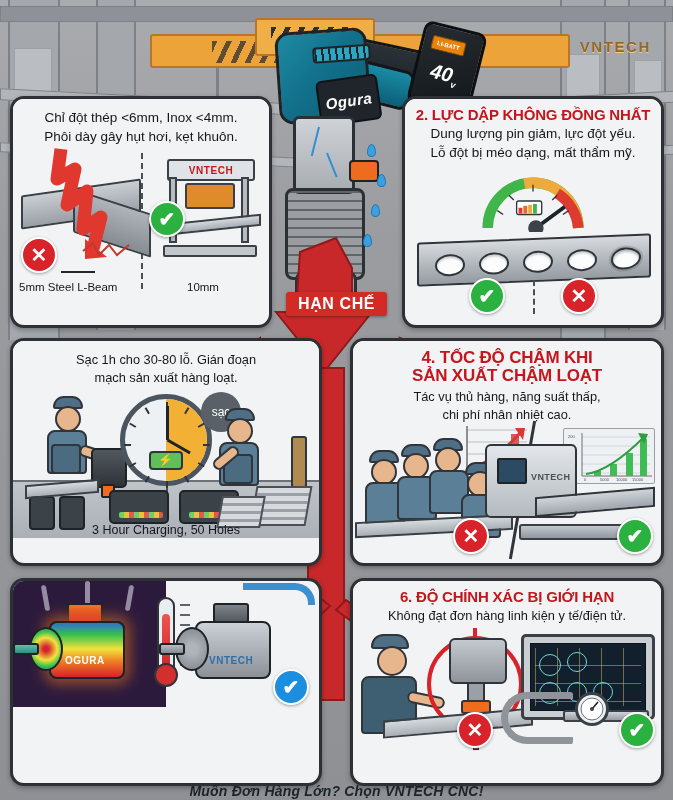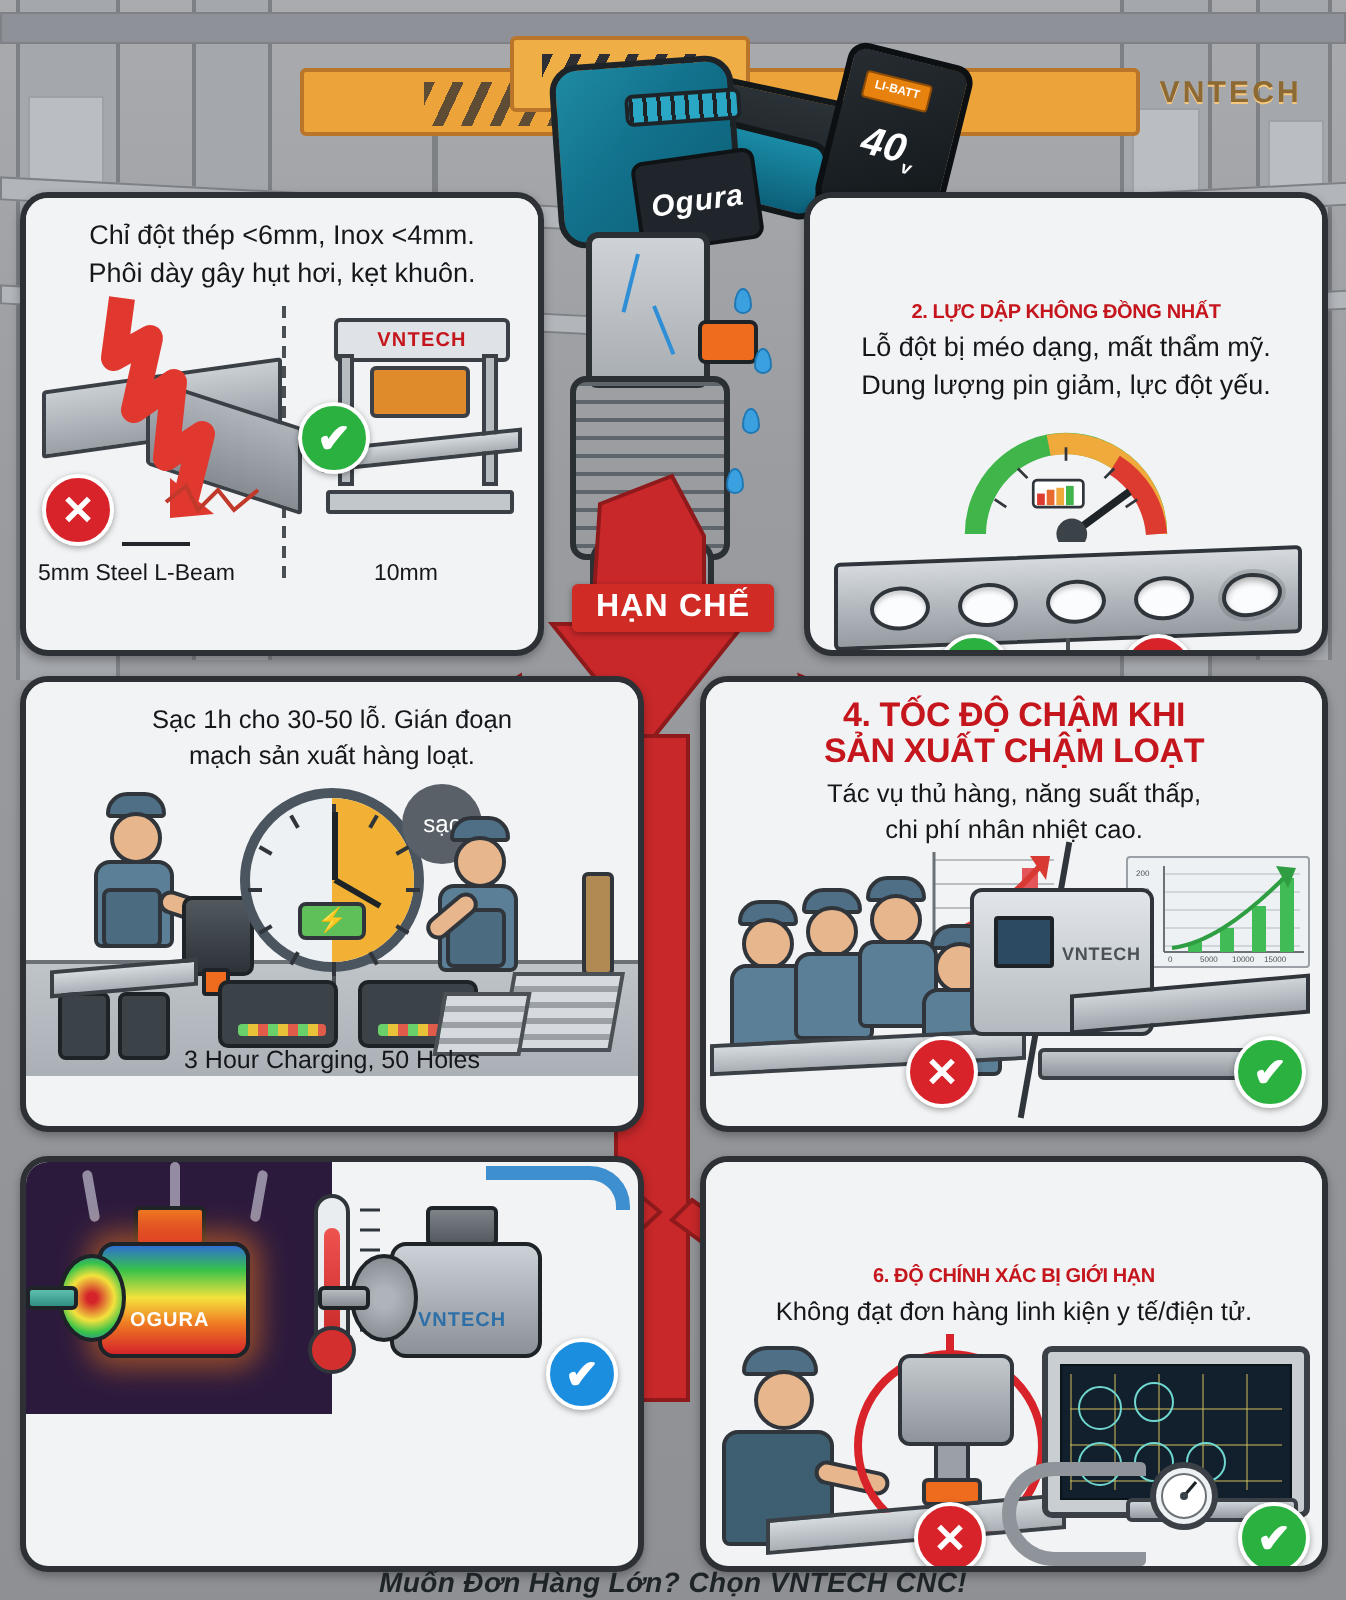--- a/index.html
+++ b/index.html
@@ -154,21 +154,21 @@
     border:3px solid #2d3136;
     border-radius:14px;
     box-shadow:0 2px 5px rgba(0,0,0,.3);
     overflow:hidden;
   }
   .card-head{ padding:8px 8px 4px; text-align:center; background:#f2f3f4;}
   .card-title{
     color:#C4161C; font-weight:bold; font-size:17px;
     letter-spacing:-.2px; line-height:1.08;
   }
-  .card-title.small{ font-size:10px;margin-top:45px; }
+  .card-title.small{ font-size:15px; }
   .card-sub{
     color:#15181b; font-size:13.5px; line-height:1.2; margin-top:3px;
   }
   .card-sub.sm{ font-size:12.8px; }
   .card-art{ position:relative; }
 
   
   #card1{ left:10px;  top:96px;  width:262px; height:232px; }
   #card2{ left:402px; top:96px;  width:262px; height:232px; }
   #card3{ left:10px;  top:338px; width:312px; height:228px; }
@@ -580,22 +580,22 @@
         <div class="press-base"></div>
       </div>
       <div class="badge ok lg" style="left:136px;top:52px;">✔</div>
       <div class="art-label" style="left:174px;">10mm</div>
     </div>
   </div>
 
   <div class="card" id="card2">
     <div class="card-head">
       <div class="card-title small">2. LỰC DẬP KHÔNG ĐỒNG NHẤT</div>
+      <div class="card-sub">Dung lượng pin giảm, lực đột yếu.</div>
       <div class="card-sub">Lỗ đột bị méo dạng, mất thẩm mỹ.</div>
-      <div class="card-sub">Dung lượng pin giảm, lực đột yếu.</div>
     </div>
     <div class="card-art" style="height:150px;">
 
       <svg class="gauge" viewBox="0 0 110 62">
         <path d="M8 58 A47 47 0 0 1 102 58" fill="none" stroke="#3fb54a" stroke-width="11"></path>
         <path d="M46 12 A47 47 0 0 1 102 58" fill="none" stroke="#f0a93b" stroke-width="11"></path>
         <path d="M80 22 A47 47 0 0 1 102 58" fill="none" stroke="#dd3b30" stroke-width="11"></path>
         <g stroke="#2f353a" stroke-width="1.4">
           <line x1="18" y1="40" x2="24" y2="44"></line>
             <line x1="30" y1="24" x2="35" y2="29"></line>
@@ -623,21 +623,21 @@
       </div>
 
       <div class="divider-dash" style="left:50%;bottom:2px;height:34px;"></div>
       <div class="badge ok lg" style="left:64px;bottom:2px;">✔</div>
       <div class="badge x lg" style="right:64px;bottom:2px;">✕</div>
     </div>
   </div>
 
   <div class="card" id="card3">
     <div class="card-head">
-      <div class="card-sub sm">Sạc 1h cho 30-50 lỗ. Gián đoạn</div>
+      <div class="card-sub sm">Sạc 1h cho 30-80 lỗ. Gián đoạn</div>
       <div class="card-sub sm">mạch sản xuất hàng loạt.</div>
     </div>
     <div class="card-art" style="height:148px;">
       <div class="floor"></div>
       <div class="divider-dash" style="left:50%;top:6px;height:126px;"></div>
 
       <div class="worker" style="left:26px;top:6px;width:80px;height:92px;">
         <div class="w-cap" style="left:14px;top:0;"></div>
         <div class="w-head" style="left:16px;top:10px;"></div>
         <div class="w-body" style="left:8px;top:34px;"></div>

